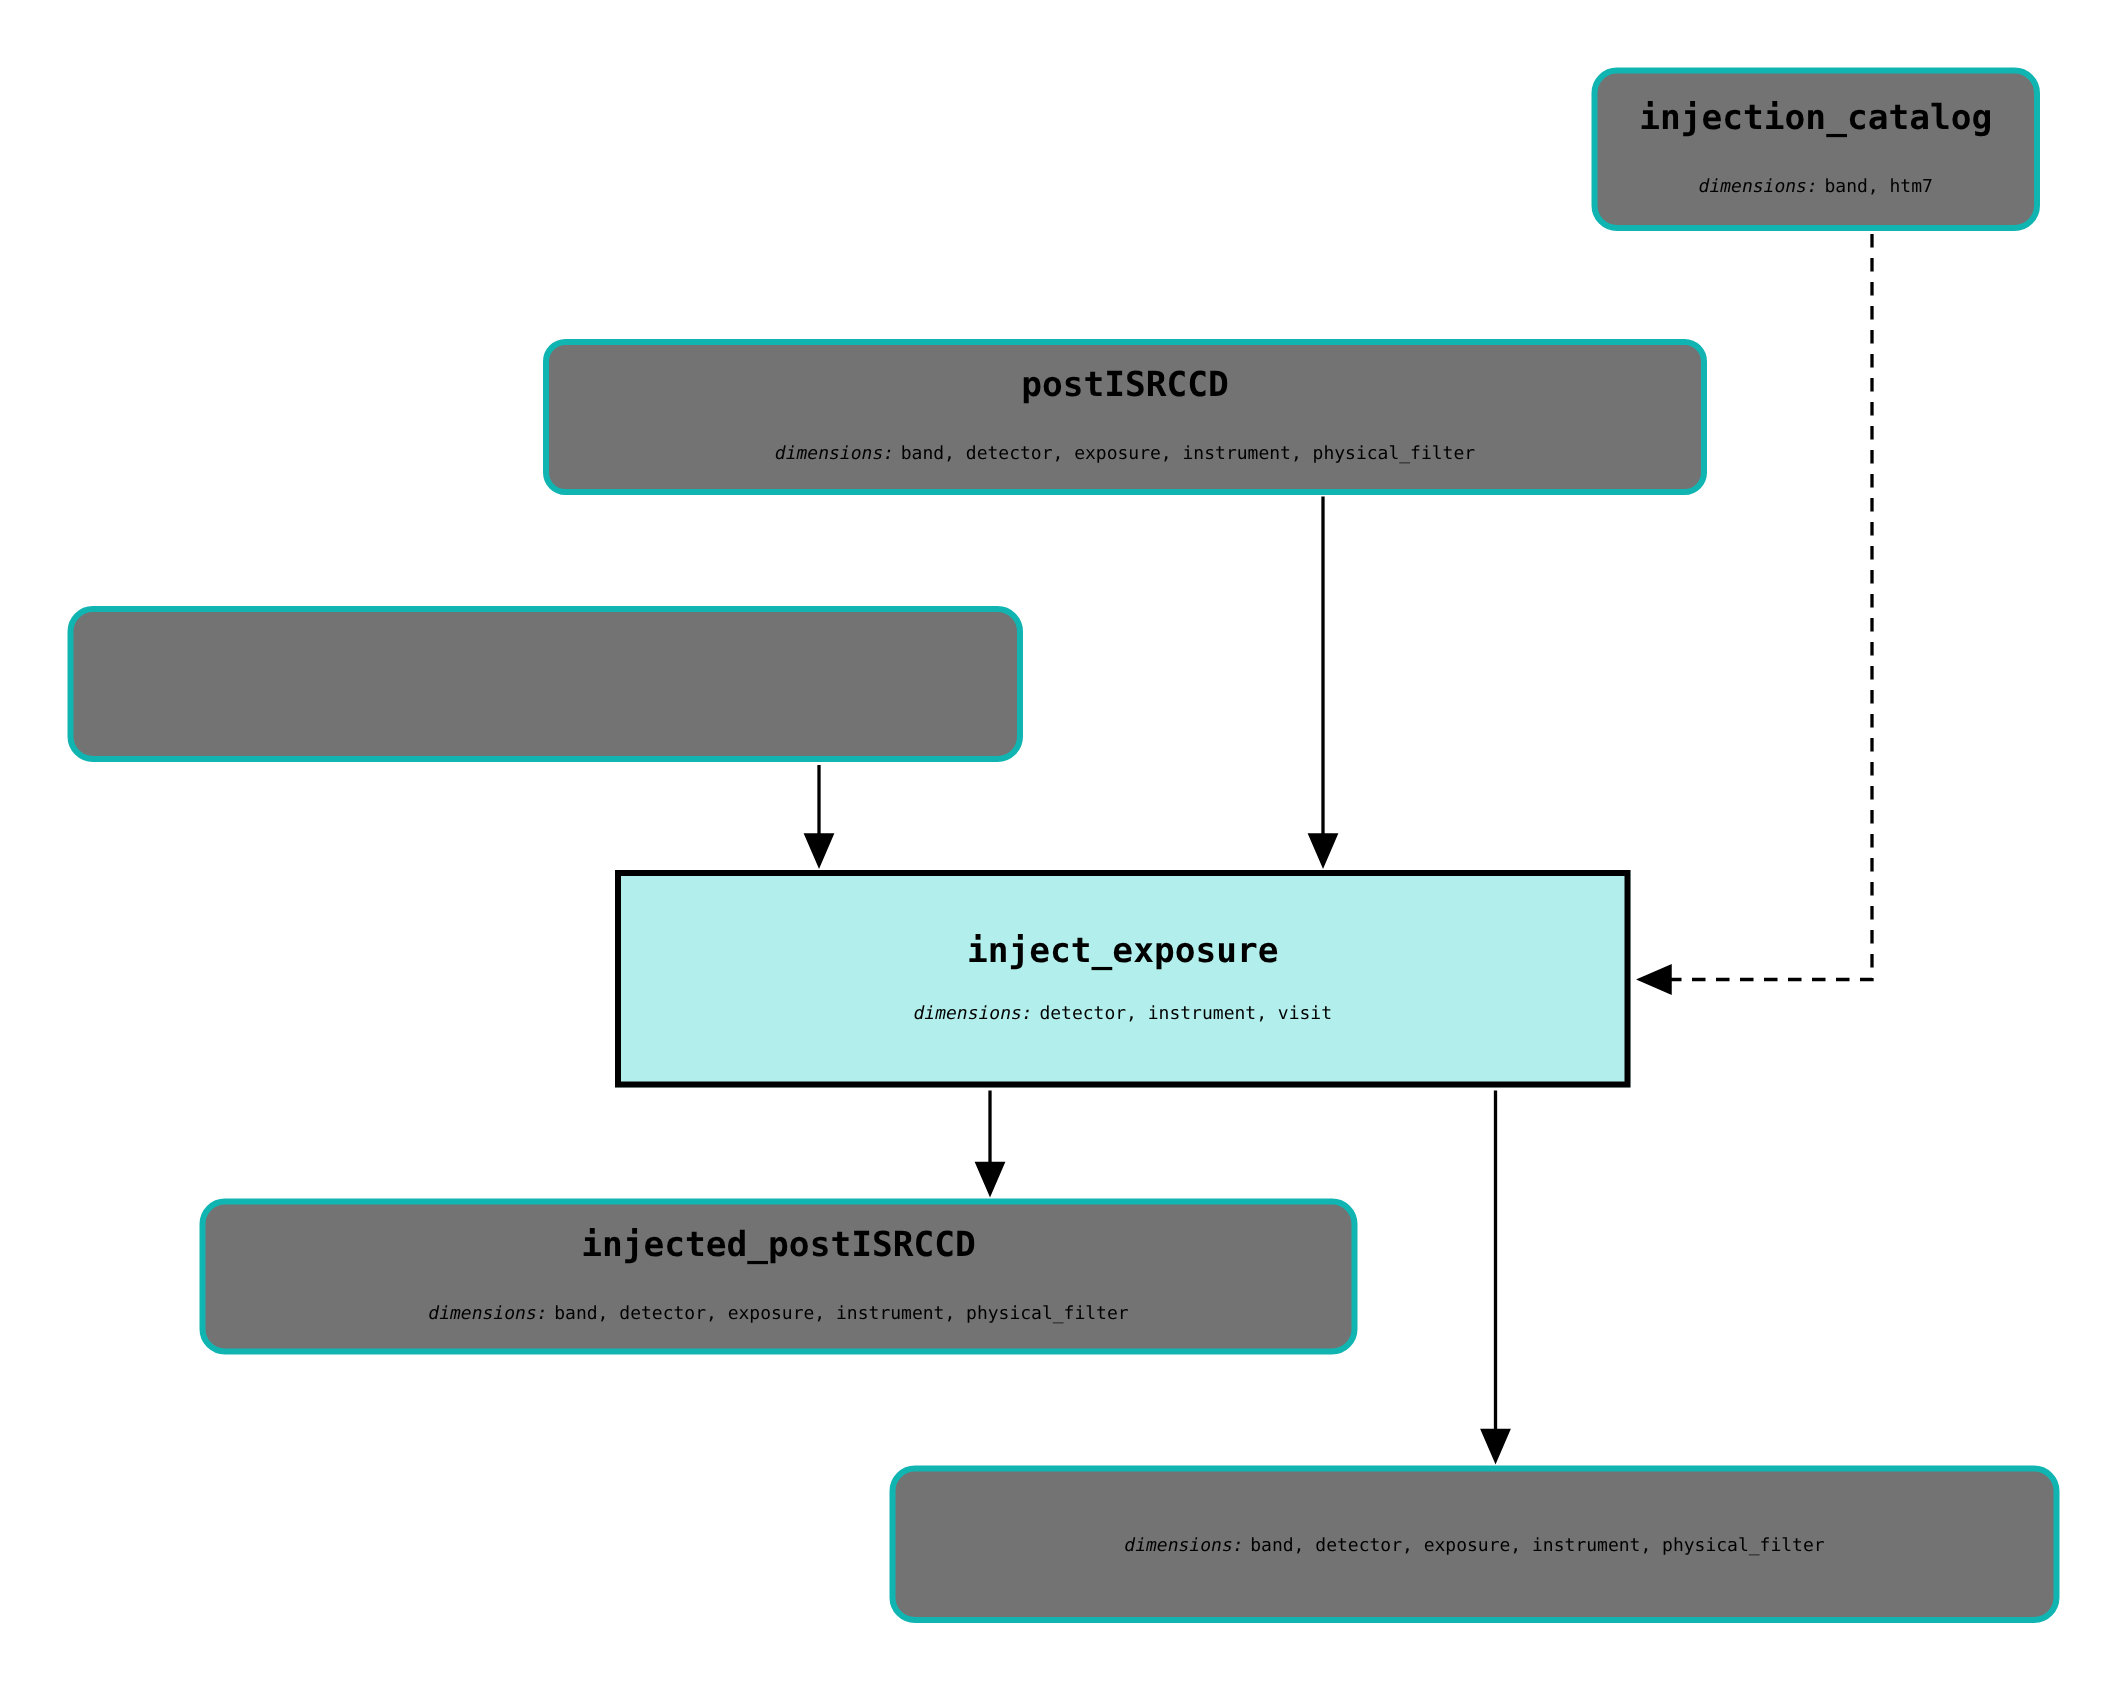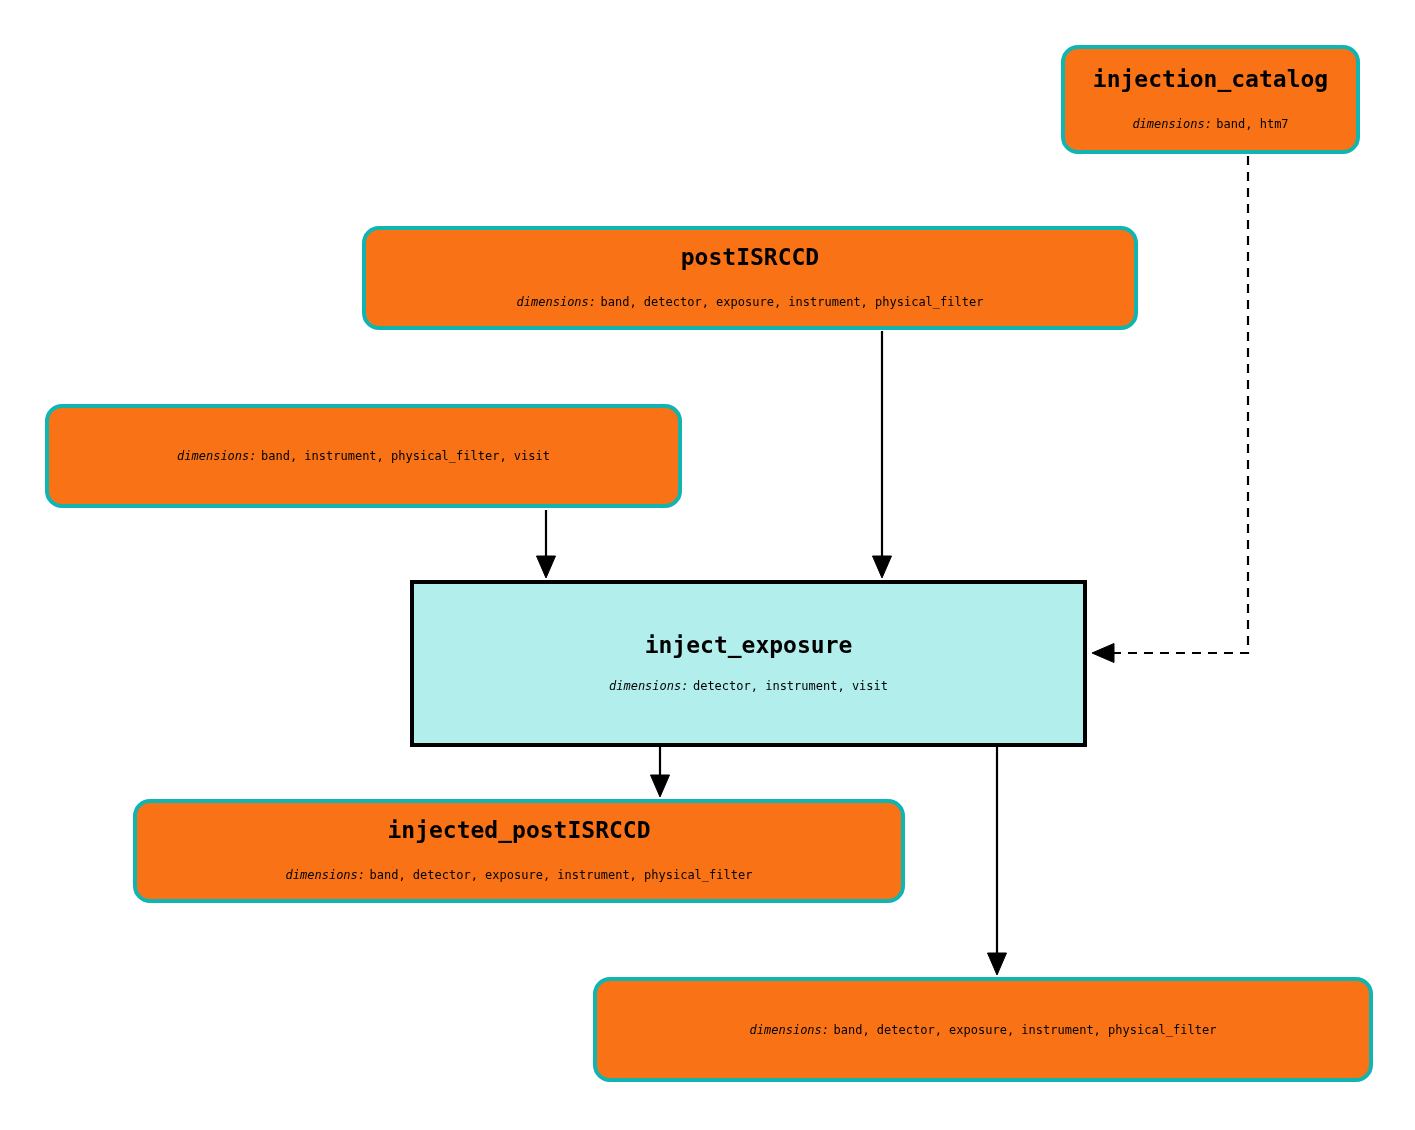--- a/index.html
+++ b/index.html
@@ -36,21 +36,21 @@
   .node {
     position: absolute;
     display: flex;
     flex-direction: column;
     align-items: center;
     justify-content: center;
     text-align: center;
     white-space: nowrap;
   }
   .node.dataset {
-    background: #f97316;
+    background: #737373;
     border: 4px solid #10b5b2;
     border-radius: 17px;
     gap: 20px;
   }
   .node.task {
     background: #b2efec;
     border: 4px solid #000000;
     border-radius: 0;
     gap: 16px;
   }
@@ -105,34 +105,31 @@
     </g>
   </svg>
 
   <div class="node dataset" style="left:1061px; top:45px; width:299px; height:109px;">
     <div class="node-title">injection_catalog</div>
     <div class="node-dims">
       <span class="dim-label">dimensions:</span><span class="dim-values">band, htm7</span>
     </div>
   </div>
 
-  <div class="node dataset" style="left:362px; top:226px; width:776px; height:104px;">
+  <div class="node dataset" style="left:362px; top:226px; width:776px; height:104px;border-radius:15px;">
     <div class="node-title">postISRCCD</div>
     <div class="node-dims">
       <span class="dim-label">dimensions:</span><span class="dim-values">band, detector, exposure, instrument, physical_filter</span>
     </div>
   </div>
 
   <div class="node dataset" style="left:45px; top:404px; width:637px; height:104px;">
-    <div class="node-dims">
-      <span class="dim-label">dimensions:</span><span class="dim-values">band, instrument, physical_filter, visit</span>
-    </div>
   </div>
 
-  <div class="node task" style="left:410px; top:580px; width:677px; height:167px;">
+  <div class="node task" style="left:410px; top:580px; width:677px; height:145px;">
     <div class="node-title">inject_exposure</div>
     <div class="node-dims">
       <span class="dim-label">dimensions:</span><span class="dim-values">detector, instrument, visit</span>
     </div>
   </div>
 
   <div class="node dataset" style="left:133px; top:799px; width:772px; height:104px;">
     <div class="node-title">injected_postISRCCD</div>
     <div class="node-dims">
       <span class="dim-label">dimensions:</span><span class="dim-values">band, detector, exposure, instrument, physical_filter</span>

